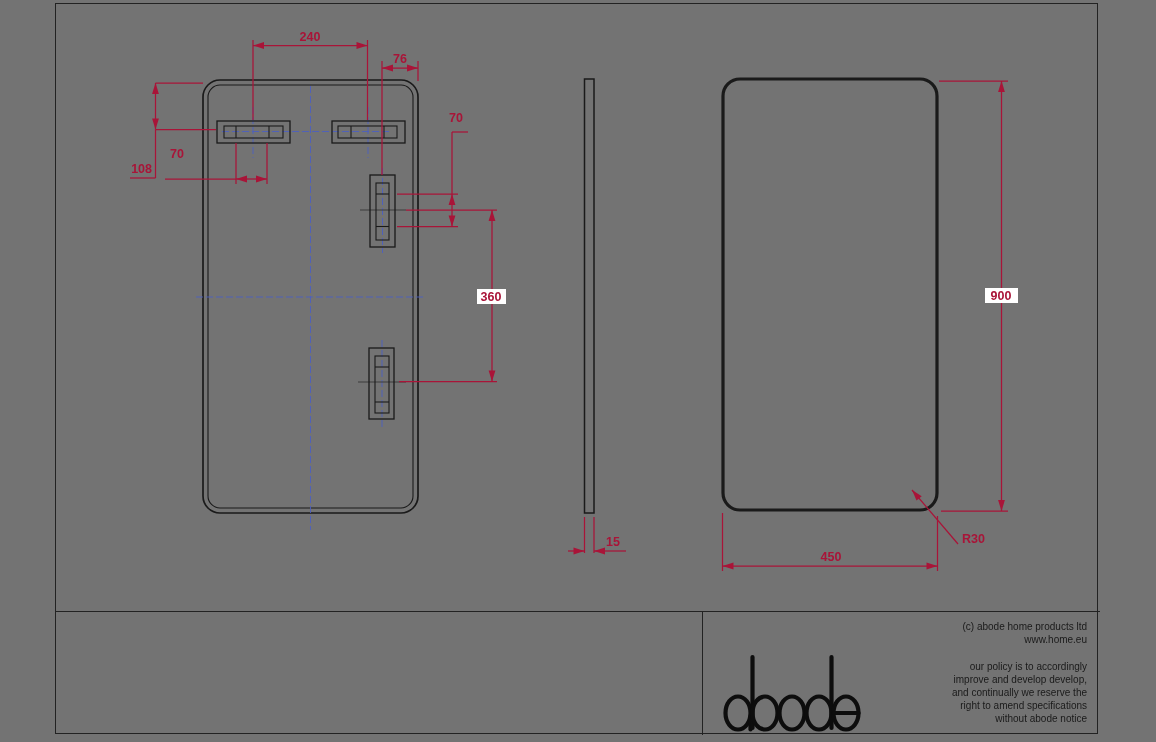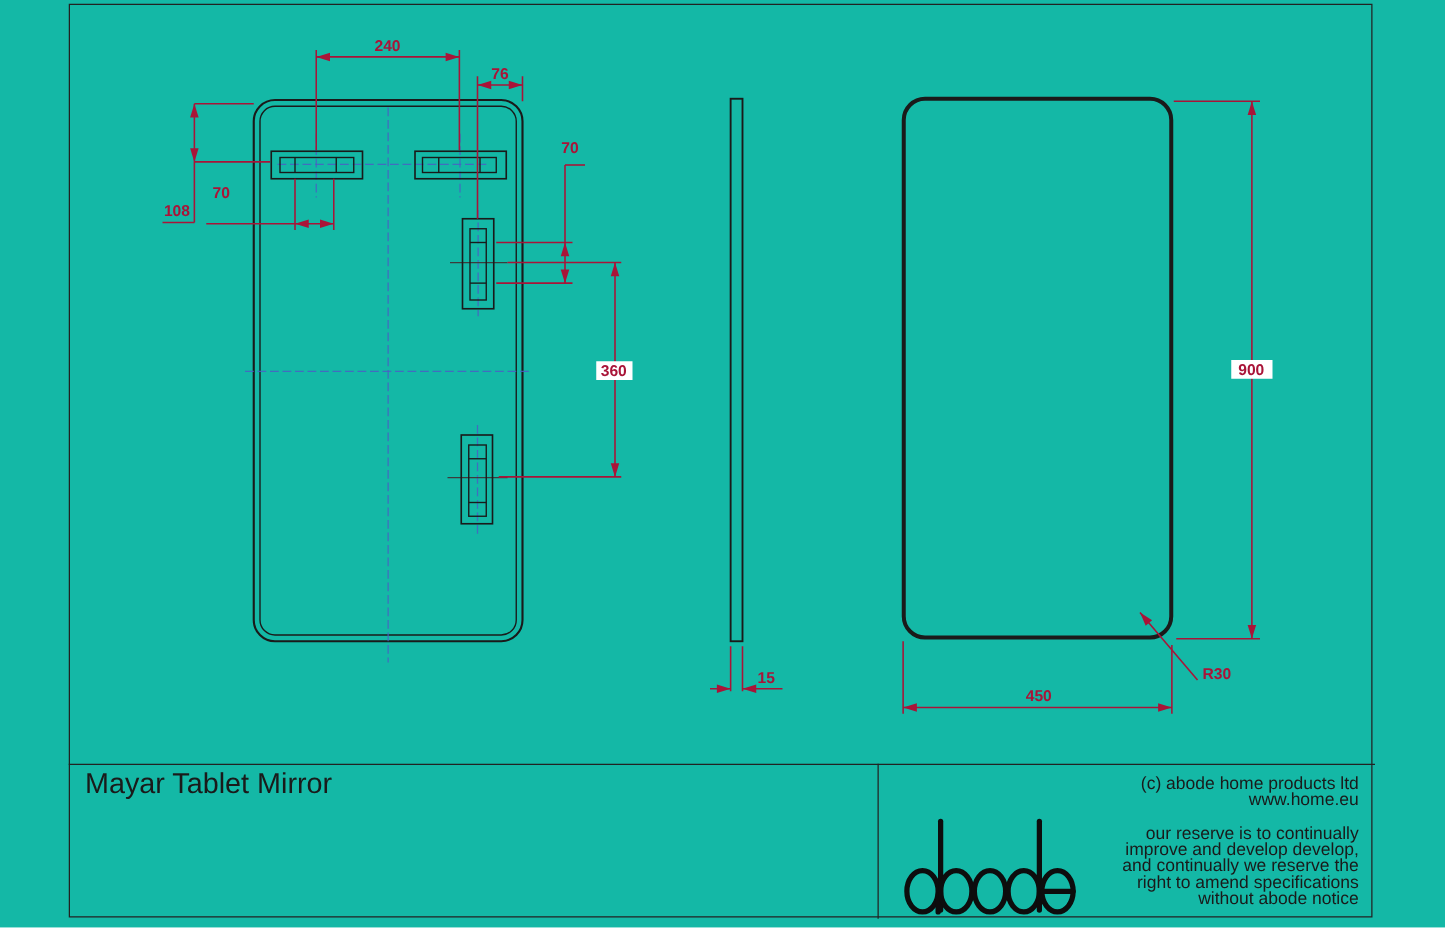--- a/index.html
+++ b/index.html
@@ -1,33 +1,33 @@
 <!DOCTYPE html>
 <html><head>
 <meta charset="utf-8">
 <style>
   html,body{margin:0;padding:0;background:#fff;}
-  .canvas{position:relative;width:1156px;height:742px;background:#14b8a6;
+  .canvas{position:relative;width:1156px;height:742px;background:#737373;
           font-family:"Liberation Sans",sans-serif;overflow:hidden;}
   .sheet-border{position:absolute;left:55px;top:3px;width:1043px;height:731px;
                 border:1.6px solid #222;box-sizing:border-box;}
   .title-divider{position:absolute;left:55px;top:611px;width:1045px;height:0;
                  border-top:1.6px solid #222;}
   .title-vdivider{position:absolute;left:702px;top:611px;width:0;height:124px;
                   border-left:1.6px solid #222;}
   .drawing-svg{position:absolute;left:0;top:0;}
   .blk{fill:none;stroke:#1a1a1a;}
   .cl{stroke:#4a5ec4;stroke-width:1;fill:none;stroke-dasharray:7 3;opacity:.85;}
   .ch{stroke:#3c3c3c;stroke-width:1;fill:none;}
   .dim{stroke:#a91438;stroke-width:1.25;fill:none;}
   .dimtxt{fill:#a91438;font-family:"Liberation Sans",sans-serif;
           font-size:12.5px;font-weight:bold;}
   .page-title{position:absolute;left:68px;top:613px;font-size:23px;color:#1a1a1a;}
   .legal{position:absolute;right:69px;top:620px;text-align:right;
-         font-size:14px;line-height:13px;color:#1a1a1a;}
+         font-size:10px;line-height:13px;color:#1a1a1a;}
   .legal .gap{height:14px;}
   .logo-svg{position:absolute;left:723px;top:654px;}
   .logo-stroke{fill:none;stroke:#0d0d0d;stroke-width:4.2;stroke-linecap:round;}
 </style>
 </head>
 <body>
 
 <div class="canvas">
 
   <div class="sheet-border"></div>
@@ -165,21 +165,20 @@
 
     <g>
       <line class="dim" x1="958" y1="544" x2="912" y2="490" marker-end="url(#arw)"></line>
       <text class="dimtxt" x="962" y="543" text-anchor="start">R30</text>
     </g>
   </svg>
 
   <div class="title-divider"></div>
   <div class="title-vdivider"></div>
 
-  <div class="page-title">Mayar Tablet Mirror</div>
 
   <svg class="logo-svg" width="138" height="80" viewBox="0 0 138 80">
     <title>abode</title>
 
     <ellipse class="logo-stroke" cx="15" cy="59" rx="12.5" ry="16.5"></ellipse>
     <line class="logo-stroke" x1="27.5" y1="62" x2="27.5" y2="75.5"></line>
 
     <line class="logo-stroke" x1="29.5" y1="3" x2="29.5" y2="74"></line>
     <ellipse class="logo-stroke" cx="42" cy="59" rx="12.5" ry="16.5"></ellipse>
 
@@ -189,20 +188,20 @@
     <line class="logo-stroke" x1="108.5" y1="3" x2="108.5" y2="74"></line>
 
     <ellipse class="logo-stroke" cx="123" cy="59" rx="12.5" ry="16.5"></ellipse>
     <line class="logo-stroke" x1="111" y1="59" x2="135.5" y2="59"></line>
   </svg>
 
   <div class="legal">
     <div>(c) abode home products ltd</div>
     <div>www.home.eu</div>
     <div class="gap"></div>
-    <div>our reserve is to continually</div>
+    <div>our policy is to accordingly</div>
     <div>improve and develop develop,</div>
     <div>and continually we reserve the</div>
     <div>right to amend specifications</div>
     <div>without abode notice</div>
   </div>
 
 </div>
 
 </body></html>

